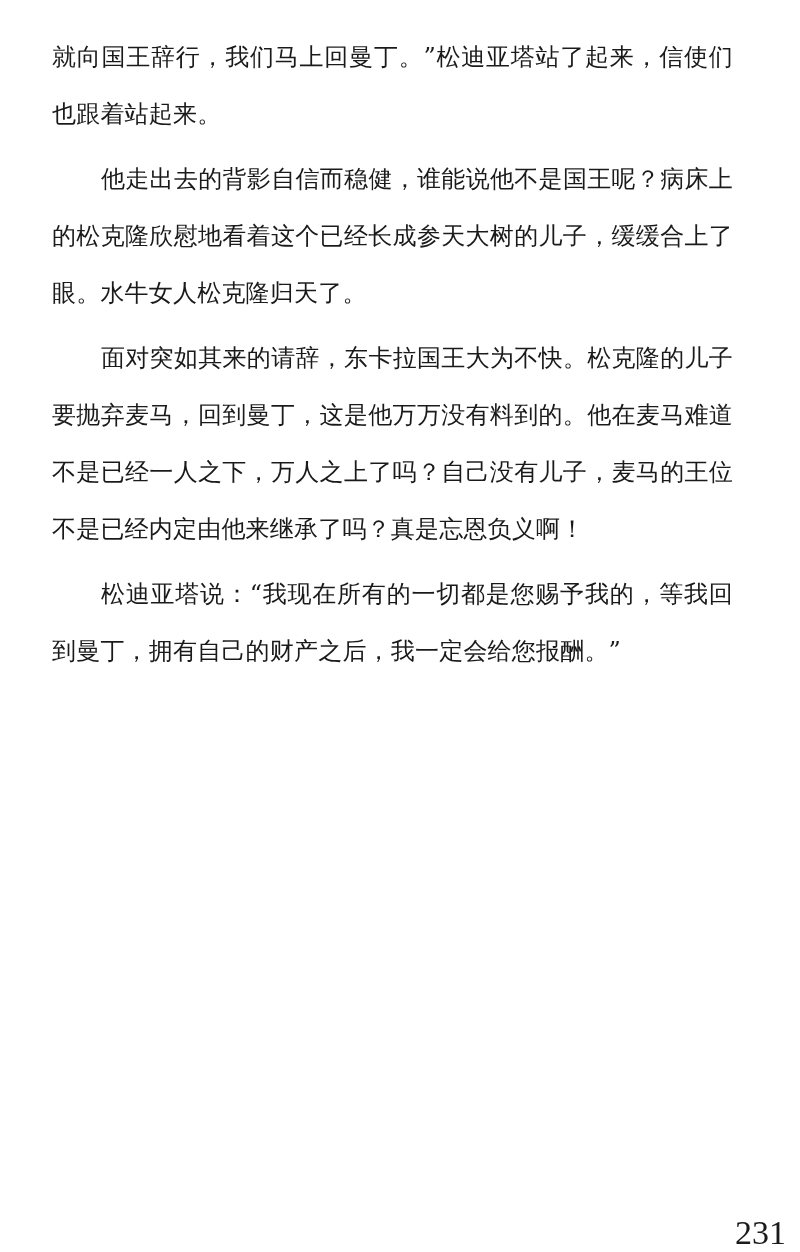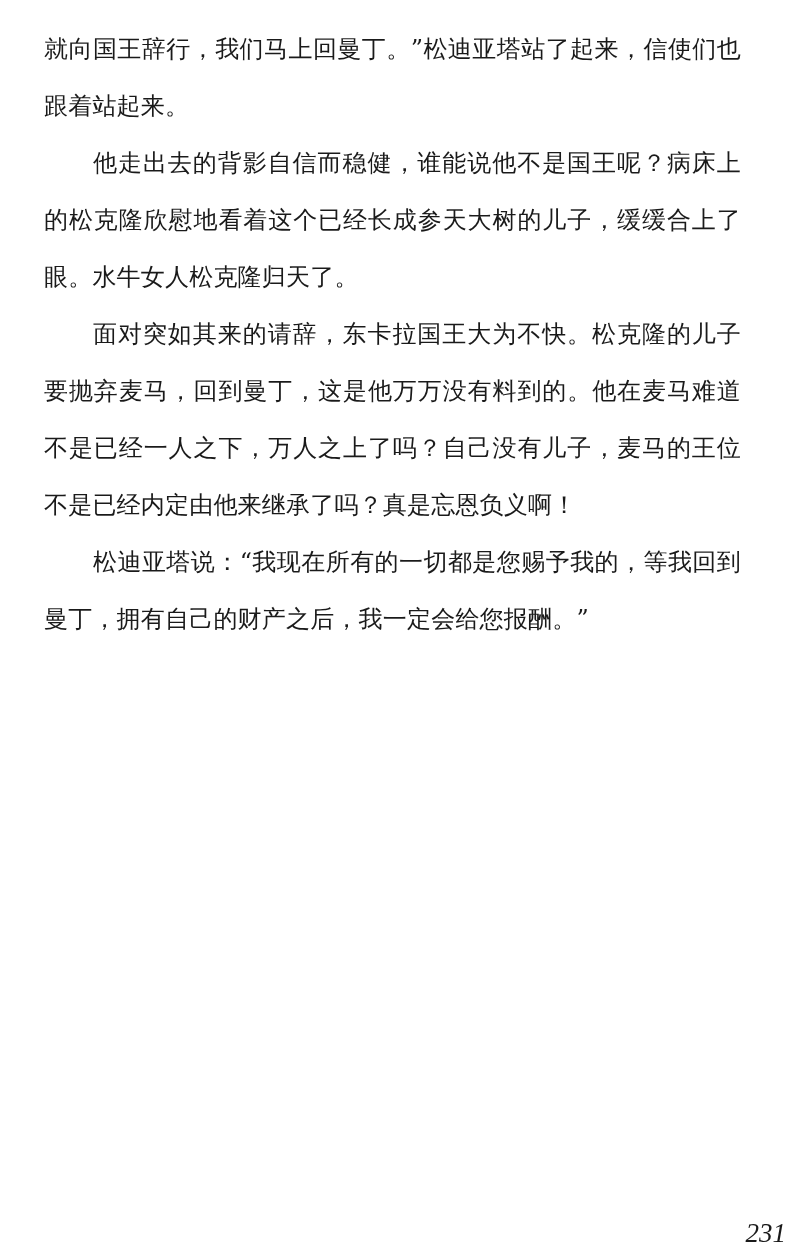--- a/index.html
+++ b/index.html
@@ -20,35 +20,34 @@
       top: 21px;
       width: 697px;
       font-family: "DejaVu Serif", "Liberation Serif", serif;
       font-size: 24px;
       line-height: 57px;
       text-align: justify;
       text-justify: inter-character;
       letter-spacing: 0.2px;
     }
     .para {
-      margin: 0;
+      margin: 8px;
       padding: 0;
     }
     .para.indent {
       text-indent: 49px;
     }
     .page-number {
       position: absolute;
       right: 14px;
       top: 1216px;
       font-family: "Liberation Serif", "DejaVu Serif", serif;
-      font-size: 27px;
+      font-size: 34px;
       line-height: 34px;
       color: #1a1a1a;
-      font-style: italic;
     }
   </style>
 </head>
 <body>
 
 <div class="page-body">
   <p class="para">就向国王辞行，我们马上回曼丁。”松迪亚塔站了起来，信使们也跟着站起来。</p>
   <p class="para indent">他走出去的背影自信而稳健，谁能说他不是国王呢？病床上的松克隆欣慰地看着这个已经长成参天大树的儿子，缓缓合上了眼。水牛女人松克隆归天了。</p>
   <p class="para indent">面对突如其来的请辞，东卡拉国王大为不快。松克隆的儿子要抛弃麦马，回到曼丁，这是他万万没有料到的。他在麦马难道不是已经一人之下，万人之上了吗？自己没有儿子，麦马的王位不是已经内定由他来继承了吗？真是忘恩负义啊！</p>
   <p class="para indent">松迪亚塔说：“我现在所有的一切都是您赐予我的，等我回到曼丁，拥有自己的财产之后，我一定会给您报酬。”</p>

